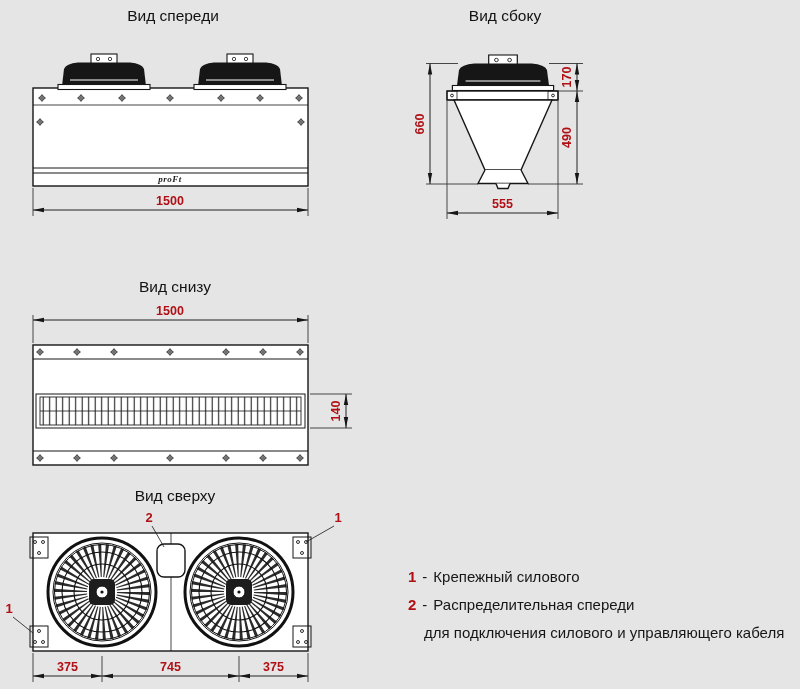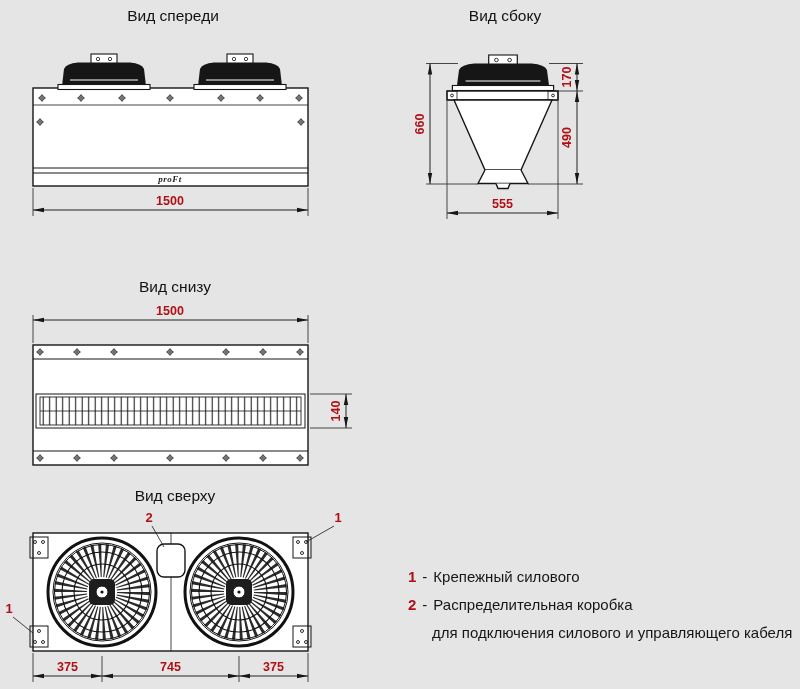--- a/index.html
+++ b/index.html
@@ -16,21 +16,21 @@
   .body    { fill:#ffffff; stroke:#161616; stroke-width:1.4; }
   .ln      { stroke:#161616; stroke-width:1; fill:none; }
   .thin    { stroke:#161616; stroke-width:.8; fill:none; }
   .ext     { stroke:#333333; stroke-width:.9; fill:none; }
   .dim     { stroke:#222222; stroke-width:1; fill:none; }
   .dot     { fill:none; stroke:#161616; stroke-width:.9; }
   
   .legend { position:absolute; left:408px; top:568px; width:382px; font-size:15px; color:#161616; }
   .legend-line { display:flex; gap:6px; margin-bottom:11px; white-space:nowrap; }
   .lnum { color:#b01015; font-weight:600; }
-  .legend-cont { margin-left:24px; white-space:nowrap; }
+  .legend-cont { margin-left:16px; white-space:nowrap; }
 </style>
 </head>
 <body>
 
 <div class="canvas">
 
 <svg width="800" height="689" viewBox="0 0 800 689">
   <defs>
     <marker id="arrE" markerWidth="13" markerHeight="9" refX="12" refY="4.5" orient="auto" markerUnits="userSpaceOnUse">
       <path d="M12,4.5 L1,2.3 L1,6.7 Z" fill="#161616"></path>
@@ -223,18 +223,18 @@
 
 <div class="legend">
   <div class="legend-line">
     <span class="lnum">1</span>
     <span class="lsep">-</span>
     <span class="ltext">Крепежный силового</span>
   </div>
   <div class="legend-line">
     <span class="lnum">2</span>
     <span class="lsep">-</span>
-    <span class="ltext">Распределительная коробка</span>
+    <span class="ltext">Распределительная спереди</span>
   </div>
   <div class="legend-cont">для подключения силового и управляющего кабеля</div>
 </div>
 
 </div>
 
 </body></html>

